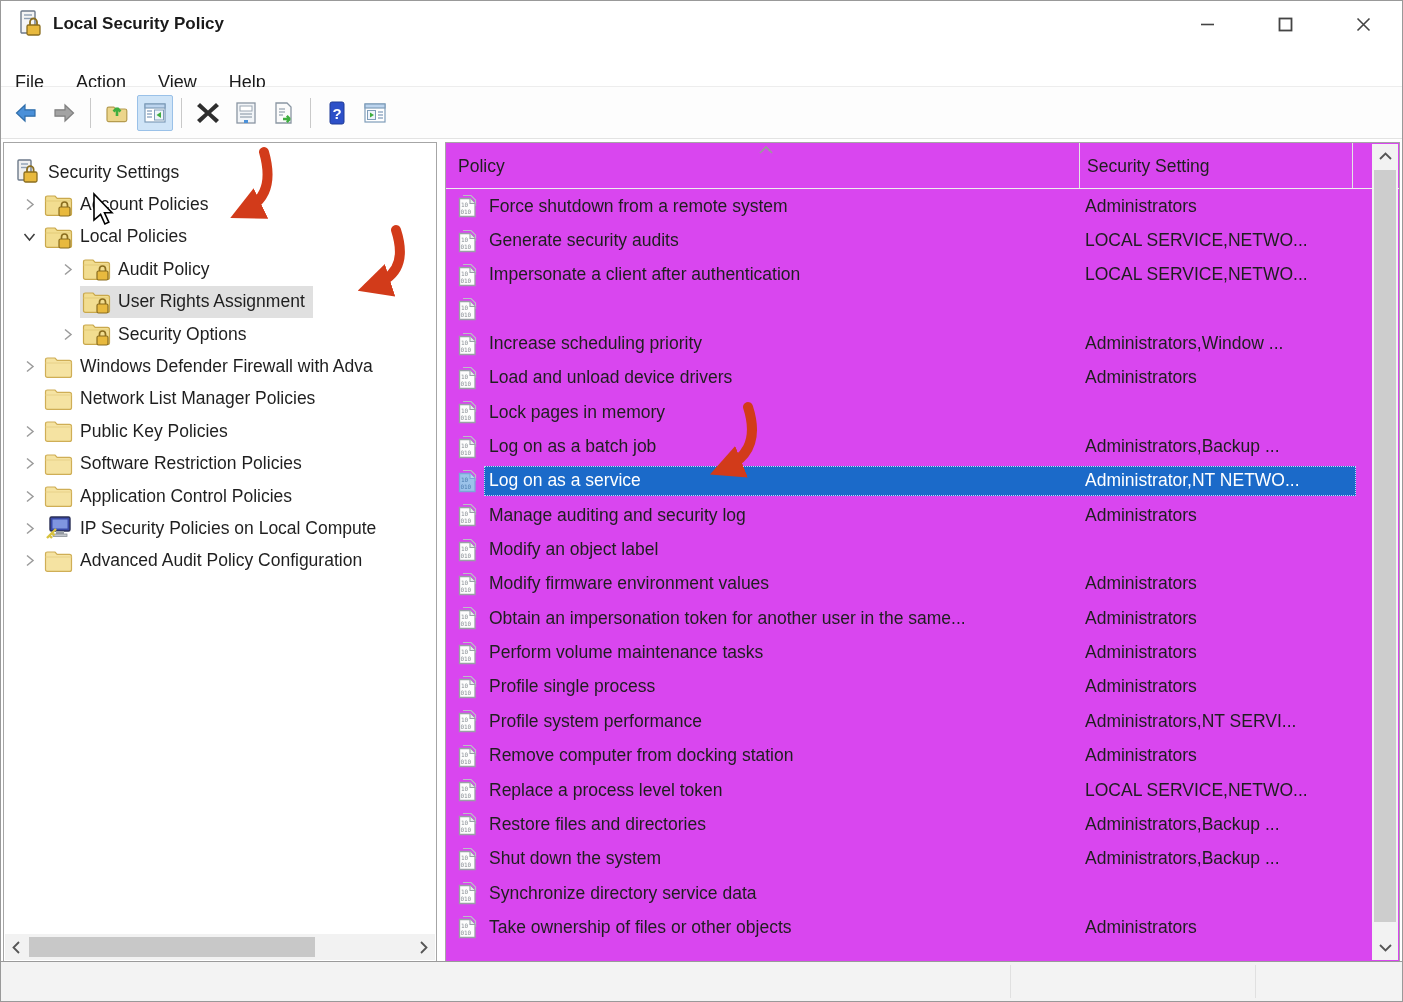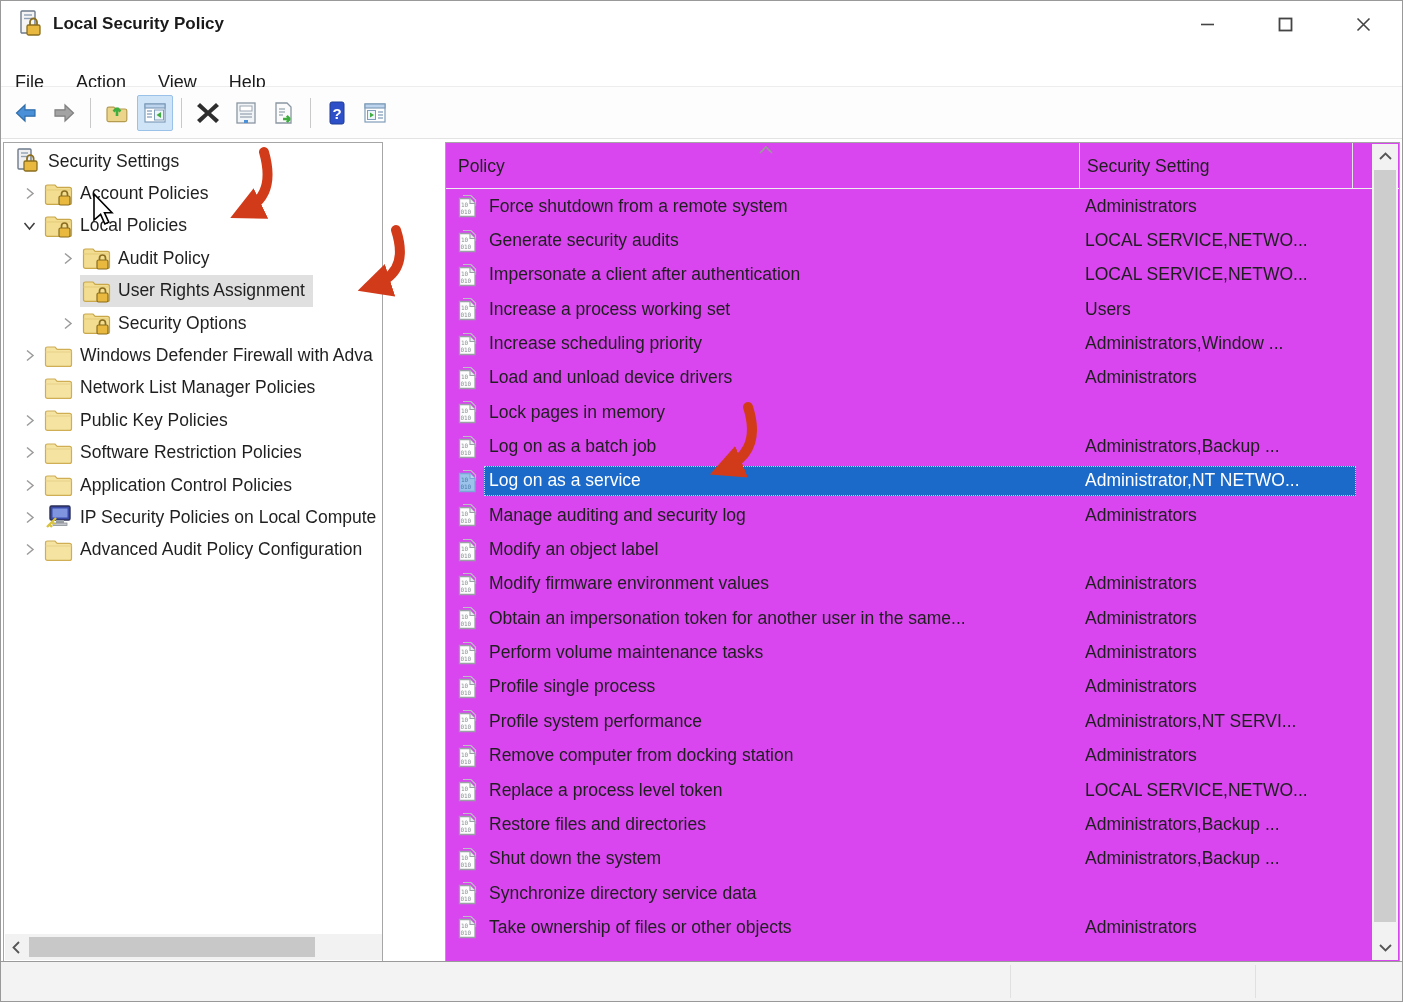--- a/index.html
+++ b/index.html
@@ -20,22 +20,22 @@
   .menubar { position:absolute; left:0; top:46px; width:100%; height:40px; background:#fff; display:flex; align-items:center; padding-left:14px; border-bottom:1px solid #ededed; }
   .menu-item { font-size:18px; margin-right:32px; color:#1a1a1a;margin-top:32px; }
   
   .toolbar { position:absolute; left:0; top:86px; width:100%; height:52px; background:#fdfdfd; display:flex; align-items:center; padding-left:6px; border-bottom:1px solid #e3e3e3; }
   .tb-btn { width:36px; height:36px; display:flex; align-items:center; justify-content:center; border:1px solid transparent; border-radius:2px; margin:0 1px; }
   .tb-btn.active { background:#cfe4f7; border-color:#9ac1e8; }
   .tb-btn svg { width:24px; height:24px; }
   .tb-sep { width:1px; height:30px; background:#c9c9c9; margin:0 7px; }
   
   .tree-pane {
-    position:absolute; left:2px; top:141px; width:380px; height:820px;
-    background:#fff; border:1px solid #a6a6a6; overflow:hidden; padding-top:2px;
+    position:absolute; left:2px; top:141px; width:434px; height:820px;
+    background:#fff; border:1px solid #a6a6a6; overflow:hidden; padding-top:13px;
   }
   .list-pane {
     position:absolute; left:444px; top:141px; width:955px; height:820px;
     background:#d946ef; border:1px solid #a6a6a6; overflow:hidden;
   }
   
   .tree-row { height:32.4px; display:flex; align-items:center; white-space:nowrap; }
   .tree-row.lvl0 { padding-left:6px; }
   .tree-row.lvl1 { padding-left:12px; }
   .tree-row.lvl2 { padding-left:50px; }
@@ -492,24 +492,20 @@
     </span>
   </div>
         <div class="list-row">
     <svg class="doc-icon" viewBox="0 0 22 24">
       <path d="M6 1.5 h8 l4.5 4.5 v6" fill="none" stroke="#b9bec4" stroke-width="1.2"></path>
       <path class="doc-body" d="M2.5 4.5 h10.5 l5 5 v13 H2.5 Z" fill="#fdfdfd" stroke="#9aa0a6" stroke-width="1.3"></path>
       <path class="doc-fold" d="M13 4.5 v5 h5" fill="#e8eaed" stroke="#9aa0a6" stroke-width="1.1"></path>
       <text class="doc-txt" x="4" y="12.5" font-size="6" font-family="DejaVu Sans Mono, monospace" fill="#8a9096">10</text>
       <text class="doc-txt" x="3.4" y="20" font-size="6" font-family="DejaVu Sans Mono, monospace" fill="#8a9096">010</text>
     </svg>
-    <span class="sel-zone">
-      <span class="cell-policy">Increase a process working set</span>
-      <span class="cell-setting">Users</span>
-    </span>
   </div>
         <div class="list-row">
     <svg class="doc-icon" viewBox="0 0 22 24">
       <path d="M6 1.5 h8 l4.5 4.5 v6" fill="none" stroke="#b9bec4" stroke-width="1.2"></path>
       <path class="doc-body" d="M2.5 4.5 h10.5 l5 5 v13 H2.5 Z" fill="#fdfdfd" stroke="#9aa0a6" stroke-width="1.3"></path>
       <path class="doc-fold" d="M13 4.5 v5 h5" fill="#e8eaed" stroke="#9aa0a6" stroke-width="1.1"></path>
       <text class="doc-txt" x="4" y="12.5" font-size="6" font-family="DejaVu Sans Mono, monospace" fill="#8a9096">10</text>
       <text class="doc-txt" x="3.4" y="20" font-size="6" font-family="DejaVu Sans Mono, monospace" fill="#8a9096">010</text>
     </svg>
     <span class="sel-zone">

